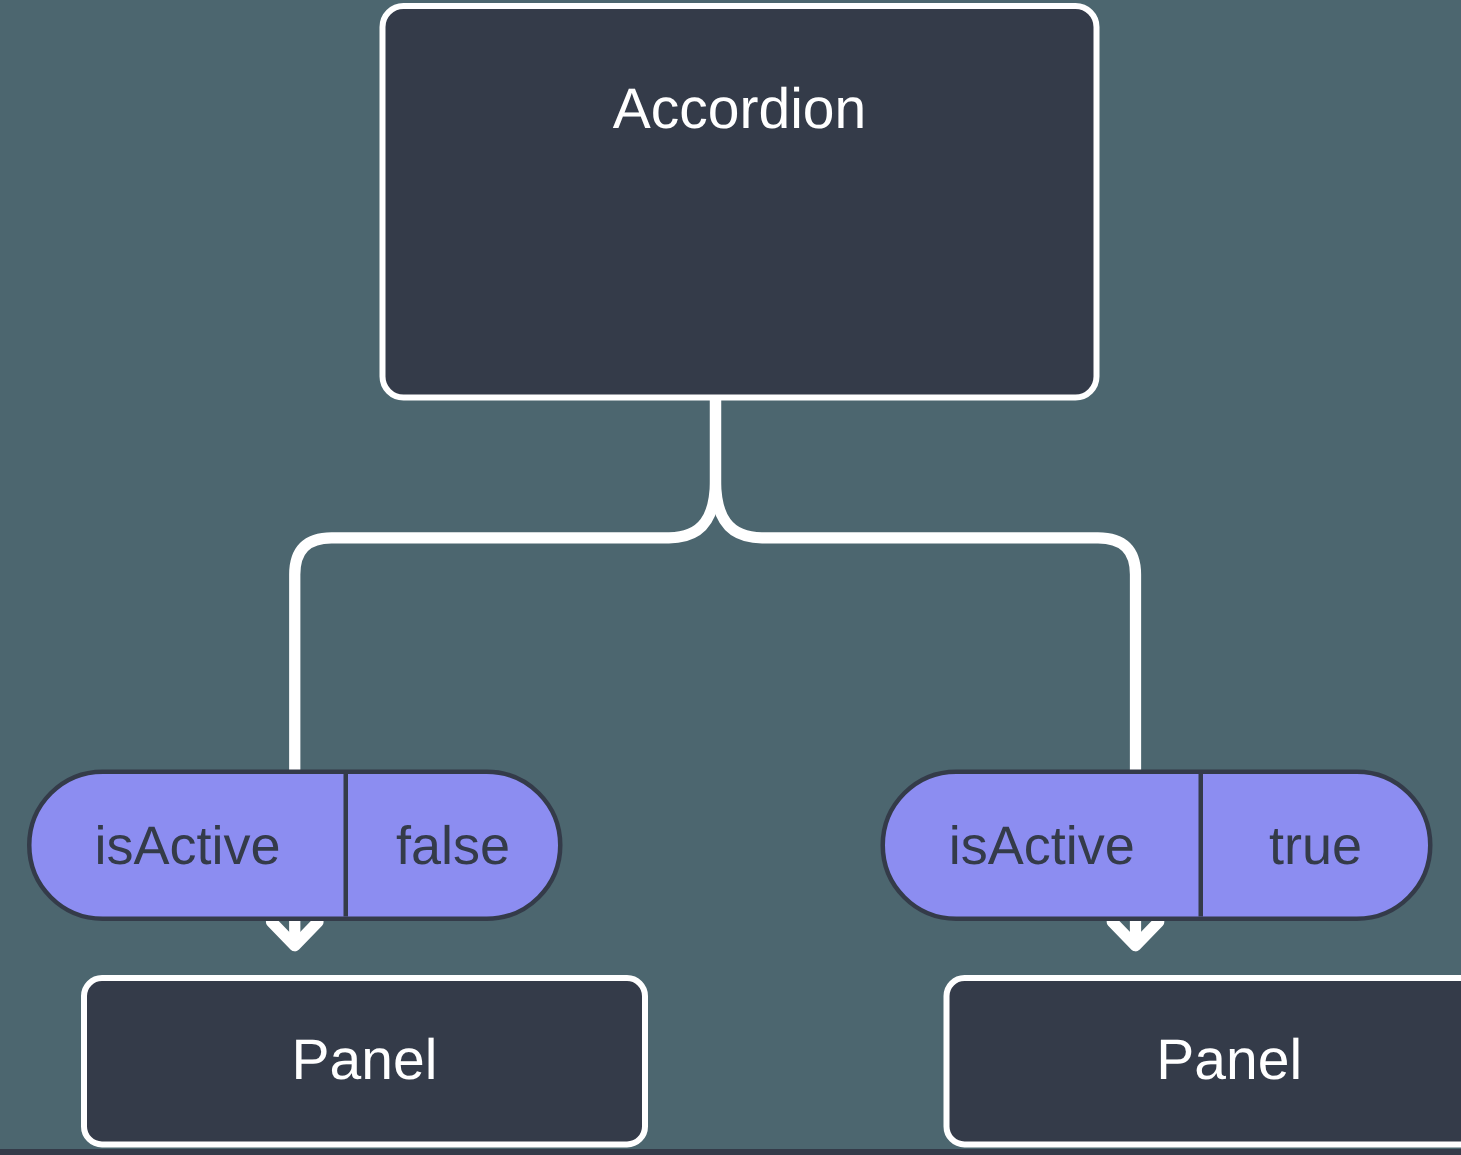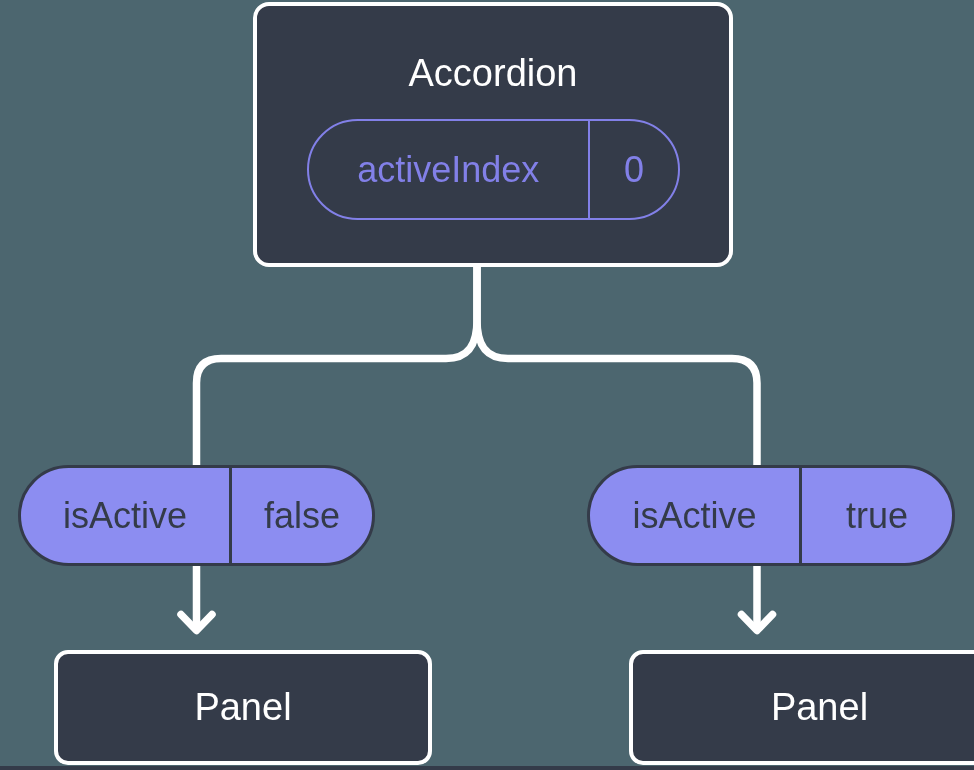--- a/index.html
+++ b/index.html
@@ -77,20 +77,21 @@
   .state-pill-filled {
     position: absolute;
     box-sizing: border-box;
     background: var(--pill-fill);
     border: 3px solid var(--node-fill);
     border-radius: 51px;
     display: flex;
     align-items: stretch;
     color: var(--pill-text-dark);
     font-size: 36px;
+    margin-top: 48px;
   }
   .pill-left  { left: 18px;  top: 465px; width: 357px; height: 101px; }
   .pill-right { left: 587px; top: 465px; width: 368px; height: 101px; }
   .state-pill-filled .seg-key {
     flex: 1;
     display: flex;
     align-items: center;
     justify-content: center;
   }
   .state-pill-filled .divider {
@@ -132,25 +133,20 @@
 
   <svg class="connectors" viewBox="0 0 974 770" xmlns="http://www.w3.org/2000/svg">
     <path stroke-width="7.5" d="M 477 262 L 477 320 C 477 344 469 358.5 446 358.5 L 221 358.5 Q 196.5 358.5 196.5 383 L 196.5 629"></path>
     <path stroke-width="7.5" d="M 477 262 L 477 320 C 477 344 485 358.5 508 358.5 L 732 358.5 Q 757 358.5 757 383 L 757 629"></path>
     <path stroke-width="7.5" stroke-linecap="round" stroke-linejoin="round" d="M 181 614.5 L 196.5 630.5 L 212 614.5"></path>
     <path stroke-width="7.5" stroke-linecap="round" stroke-linejoin="round" d="M 741.5 614.5 L 757 630.5 L 772.5 614.5"></path>
   </svg>
 
   <div class="node accordion-node">
     <div class="accordion-title">Accordion</div>
-    <div class="state-pill-outline">
-      <div class="seg-key">activeIndex</div>
-      <div class="divider"></div>
-      <div class="seg-val">0</div>
-    </div>
   </div>
 
   <div class="state-pill-filled pill-left">
     <div class="seg-key">isActive</div>
     <div class="divider"></div>
     <div class="seg-val">false</div>
   </div>
 
   <div class="state-pill-filled pill-right">
     <div class="seg-key">isActive</div>

